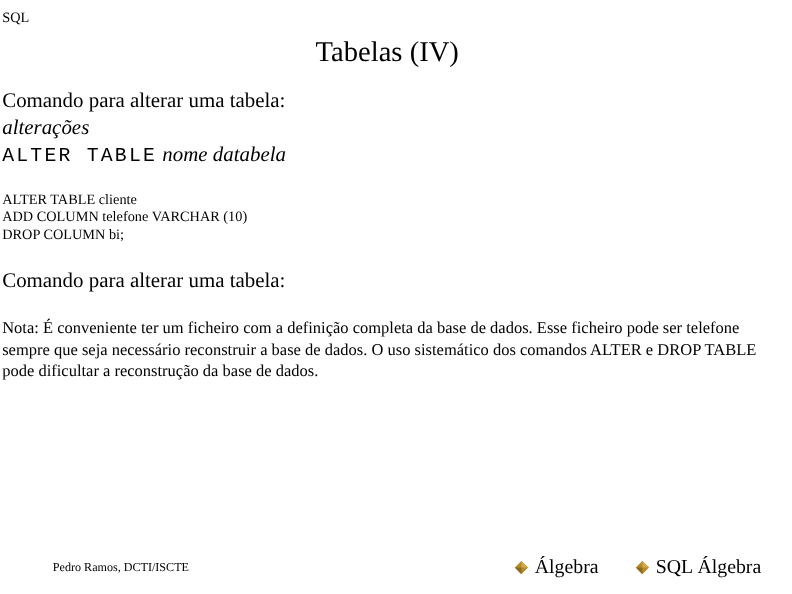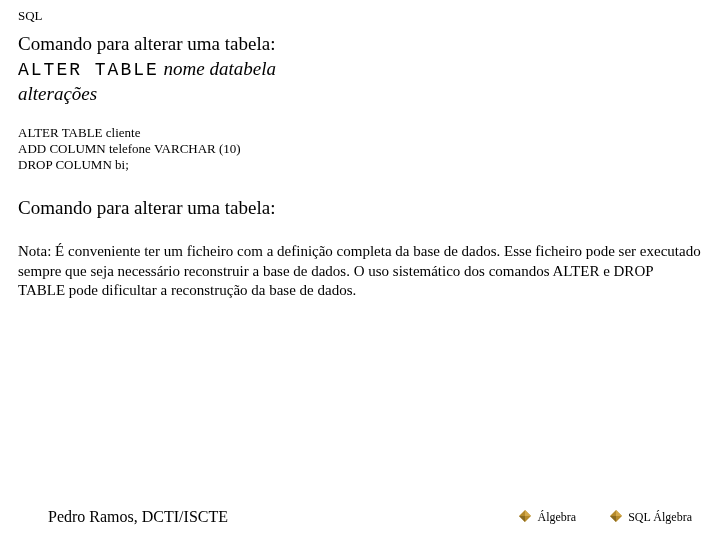--- a/index.html
+++ b/index.html
@@ -7,21 +7,21 @@
     padding: 0;
     width: 720px;
     height: 540px;
     font-family: "Times New Roman", Times, serif;
     background: #fff;
     color: #000;
     position: relative;
     overflow: hidden;
   }
   .page {
-    padding: 8px 18px 0 18px;
+    padding: 8px 18px 0 2px;
     box-sizing: border-box;
     height: 100%;
     position: relative;
   }
   .header-label {
     font-size: 13px;
     margin-bottom: 8px;
   }
   .title {
     text-align: center;
@@ -58,68 +58,69 @@
     bottom: 14px;
     left: 0;
     right: 0;
     padding: 0 28px 0 48px;
     display: flex;
     align-items: center;
     justify-content: space-between;
     box-sizing: border-box;
   }
   .footer-left {
-    font-size: 16px;
+    font-size: 11px;
   }
   .footer-right {
     display: flex;
     gap: 34px;
     align-items: center;
   }
   .nav-link {
     display: flex;
-    align-items: flex-start;
+    align-items: center;
     gap: 6px;
-    font-size: 12px;
+    font-size: 18px;
     cursor: pointer;
   }
   .diamond {
     width: 12px;
     height: 12px;
     display: inline-block;
   }
   .diamond svg {
     display: block;
   }
 </style>
 </head>
 <body>
 
 <div class="page">
   <div class="header-label">SQL</div>
 
+  <div class="title">Tabelas (IV)</div>
 
   <div>
     <div class="section-line">Comando para alterar uma tabela:</div>
+    <div class="section-line italic">alterações</div>
     <div class="section-line">
       <span class="mono-inline">ALTER TABLE</span>
       <span class="italic">nome databela</span>
     </div>
-    <div class="section-line italic">alterações</div>
   </div>
 
   <div class="code-block"><span>ALTER TABLE cliente</span>
 <span>ADD COLUMN telefone VARCHAR (10)</span>
 <span>DROP COLUMN bi;</span></div>
 
   <div>
     <div class="section-line">Comando para alterar uma tabela:</div>
   </div>
 
-  <div class="note">Nota: É conveniente ter um ficheiro com a definição completa da base de dados. Esse ficheiro pode ser executado sempre que seja necessário reconstruir a base de dados. O uso sistemático dos comandos ALTER e DROP TABLE pode dificultar a reconstrução da base de dados.</div>
+  <div class="note">Nota: É conveniente ter um ficheiro com a definição completa da base de dados. Esse ficheiro pode ser telefone sempre que seja necessário reconstruir a base de dados. O uso sistemático dos comandos ALTER e DROP TABLE pode dificultar a reconstrução da base de dados.</div>
 
   <div class="footer">
     <div class="footer-left">Pedro Ramos, DCTI/ISCTE</div>
     <div class="footer-right">
       <div class="nav-link">
         <span class="diamond">
           <svg viewBox="0 0 12 12">
               <polygon points="6,0 12,6 6,12 0,6" fill="#b58a2a"></polygon>
               <polygon points="6,0 12,6 6,6" fill="#d4a94a"></polygon>
               <polygon points="0,6 6,6 6,12" fill="#8a6a1f"></polygon>

